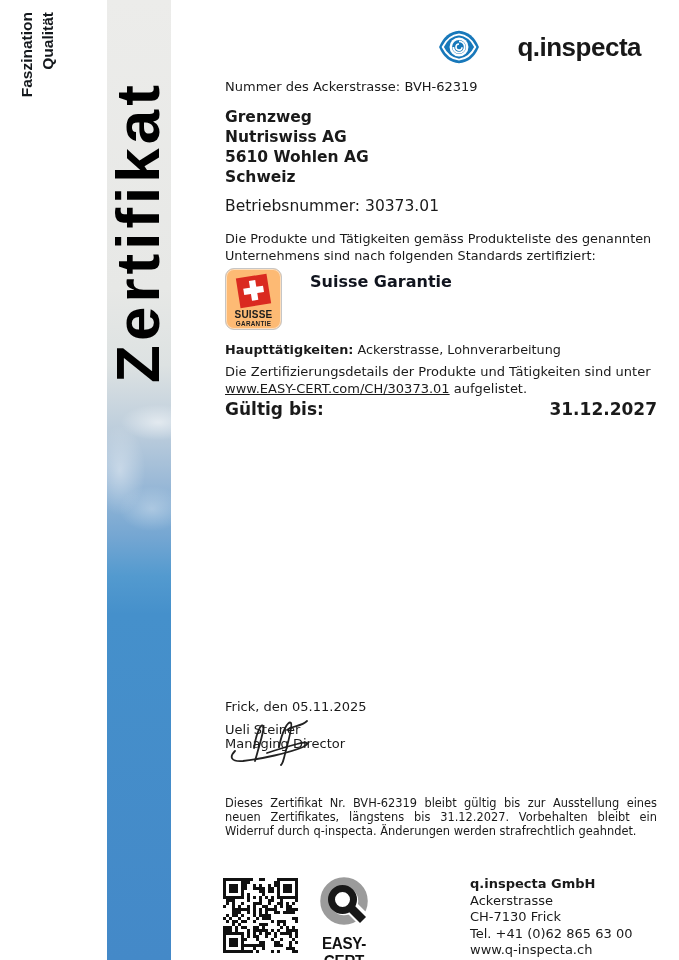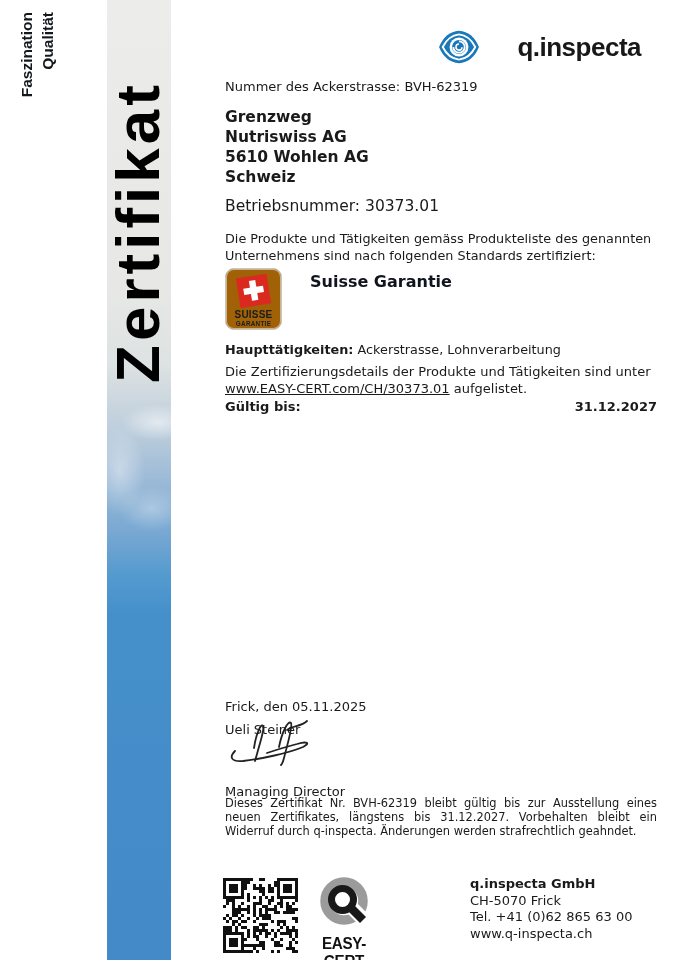--- a/index.html
+++ b/index.html
@@ -75,37 +75,37 @@
   }
 
   .cert-number { position: absolute; top: 79px; left: 0; font-size: 13px; }
   .address { position: absolute; top: 107px; left: 0; font-weight: 700; font-size: 15.5px; line-height: 20px; }
   .betriebsnummer { position: absolute; top: 197px; left: 0; font-size: 15.5px; }
   .intro { position: absolute; top: 231px; left: 0; width: 432px; font-size: 12.8px; line-height: 16.5px; }
 
   .standard-row { position: absolute; top: 268px; left: 0; display: flex; align-items: flex-start; }
   .sg-badge {
     width: 57px; height: 62px; border: 1px solid #c6c6c6; border-radius: 9px;
-    background: #a16207; display: flex; flex-direction: column; align-items: center;
+    background: #fdba74; display: flex; flex-direction: column; align-items: center;
     box-shadow: 0 0 0 1px rgba(255,255,255,.5) inset;
   }
   .sg-badge svg { display: block; }
   .sg-t1 { font-family: "Liberation Sans", sans-serif; font-weight: 700; font-size: 10px; line-height: 10px; letter-spacing: 0.2px; color: #1c1c1c; margin-top: -3px; }
   .sg-t2 { font-family: "Liberation Sans", sans-serif; font-weight: 700; font-size: 6.3px; line-height: 8px; letter-spacing: 0.3px; color: #1c1c1c; }
   .standard-name { margin-left: 28px; margin-top: 4px; font-weight: 700; font-size: 16px; color: #10141e; }
 
   .activities { position: absolute; top: 342px; left: 0; font-size: 12.8px; }
   .details { position: absolute; top: 364px; left: 0; width: 432px; font-size: 13px; line-height: 16.5px; }
   .details a { color: #1a1a1a; text-decoration: underline; }
-  .valid-row { position: absolute; top: 399px; left: 0; width: 432px; display: flex; justify-content: space-between; font-weight: 700; font-size: 13px; }
+  .valid-row { position: absolute; top: 399px; left: 0; width: 432px; display: flex; justify-content: space-between; font-weight: 700; font-size: 17px; }
 
   .place-date { position: absolute; top: 699px; left: 0; font-size: 13px; }
   .signature { position: absolute; top: 714px; left: 2px; }
   .signer-name { position: absolute; top: 722px; left: 0; font-size: 13px; }
-  .signer-title { position: absolute; top: 784px; left: 0; font-size: 13px; }
+  .signer-title { position: absolute; top: 736px; left: 0; font-size: 13px; }
 
   .fine-print { position: absolute; top: 797px; left: 0; width: 432px; font-size: 11.4px; line-height: 13.8px; text-align: justify; }
 
   
   .footer { position: absolute; top: 876px; left: 0; width: 432px; height: 80px; }
   .qr { position: absolute; left: -2px; top: 2px; width: 75px; height: 75px; }
   .easycert { position: absolute; left: 76px; top: 0; width: 86px; text-align: center; }
   .easycert-label {
     font-family: "Liberation Sans", sans-serif; font-weight: 700; font-size: 16px;
     color: #111; letter-spacing: -0.3px; transform: scaleX(.95); transform-origin: center;
@@ -531,20 +531,21 @@
         <svg width="66" height="58" viewBox="0 0 66 58">
           <circle cx="33" cy="25" r="19" fill="none" stroke="#9b9b9b" stroke-width="9.5"></circle>
           <line x1="40" y1="31" x2="54" y2="45" stroke="#ffffff" stroke-width="14"></line>
           <circle cx="31.5" cy="23.5" r="11" fill="none" stroke="#181818" stroke-width="7"></circle>
           <line x1="39.5" y1="31.5" x2="52" y2="44" stroke="#181818" stroke-width="8.5"></line>
         </svg>
         <div class="easycert-label">EASY-CERT</div>
       </div>
       <div class="contact">
         <div class="bold">q.inspecta GmbH</div>
-        <div>CH-5070 Frick</div>
+        <div>Ackerstrasse</div>
+        <div>CH-7130 Frick</div>
         <div>Tel. +41 (0)62 865 63 00</div>
         <div>www.q-inspecta.ch</div>
       </div>
     </div>
 
   </div>
 </div>
 
 </body></html>

